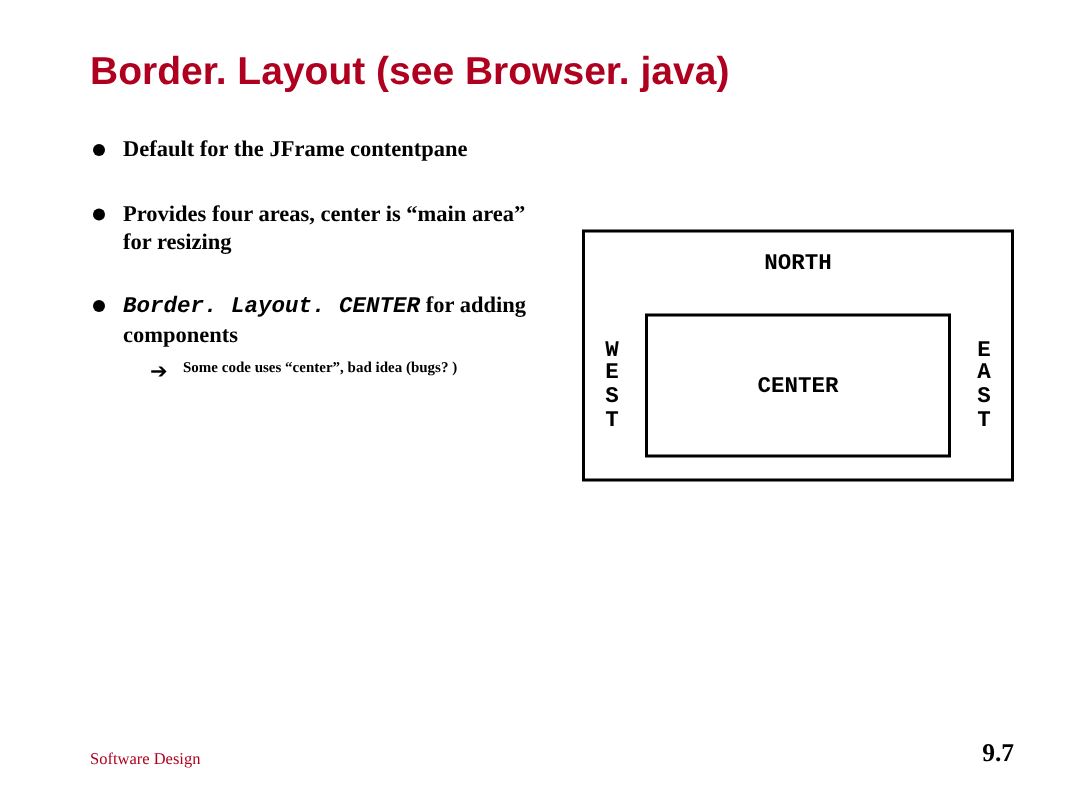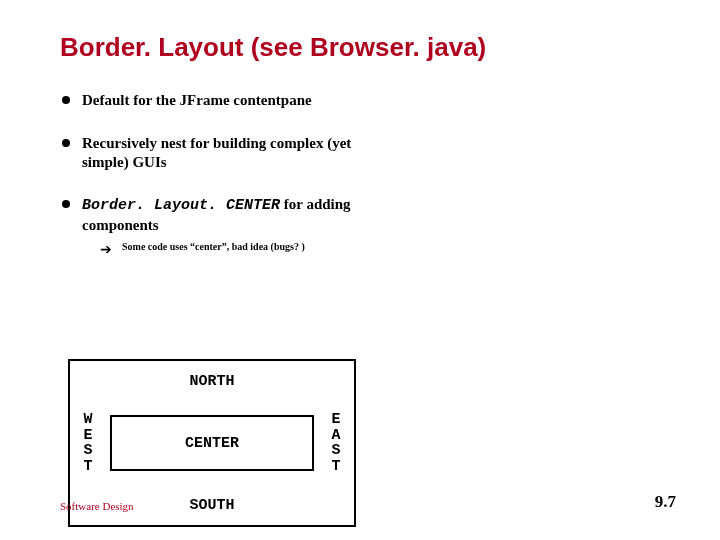--- a/index.html
+++ b/index.html
@@ -24,21 +24,20 @@
     color: #b00020;
     font-family: Arial, Helvetica, sans-serif;
     font-weight: bold;
     font-size: 26px;
     margin: 0 0 28px 0;
   }
   .content-row {
     display: flex;
     align-items: flex-start;
     gap: 20px;
-    flex-direction: column;
   }
   .bullets {
     width: 300px;
   }
   .b1 {
     position: relative;
     padding-left: 22px;
     font-size: 15px;
     font-weight: bold;
     margin-bottom: 24px;
@@ -140,24 +139,24 @@
   <h1 class="title">Border. Layout (see Browser. java)</h1>
 
   <div class="content-row">
 
     <div class="bullets">
 
       <div class="b1">
         <span>Default for the JFrame contentpane</span>
       </div>
 
+      <div class="b1">
+        <span>Provides four areas, center is “main area” for resizing</span>
+      </div>
 
-      <div class="b1">
-        <span>Recursively nest for building complex (yet simple) GUIs</span>
-      </div>
 
       <div class="b1">
         <span class="mono">Border. Layout. CENTER</span><span> for adding components</span>
         <div class="sub">
           <span>Some code uses “center”, bad idea (bugs? )</span>
         </div>
       </div>
 
     </div>
 
@@ -167,21 +166,20 @@
         <div class="west" style="white-space:pre;">W
 E
 S
 T</div>
         <div class="center">CENTER</div>
         <div class="east" style="white-space:pre;">E
 A
 S
 T</div>
       </div>
-      <div class="south">SOUTH</div>
     </div>
 
   </div>
 
   <div class="footer-left">Software Design</div>
   <div class="footer-right">9.7</div>
 
 </div>
 
 </body></html>

